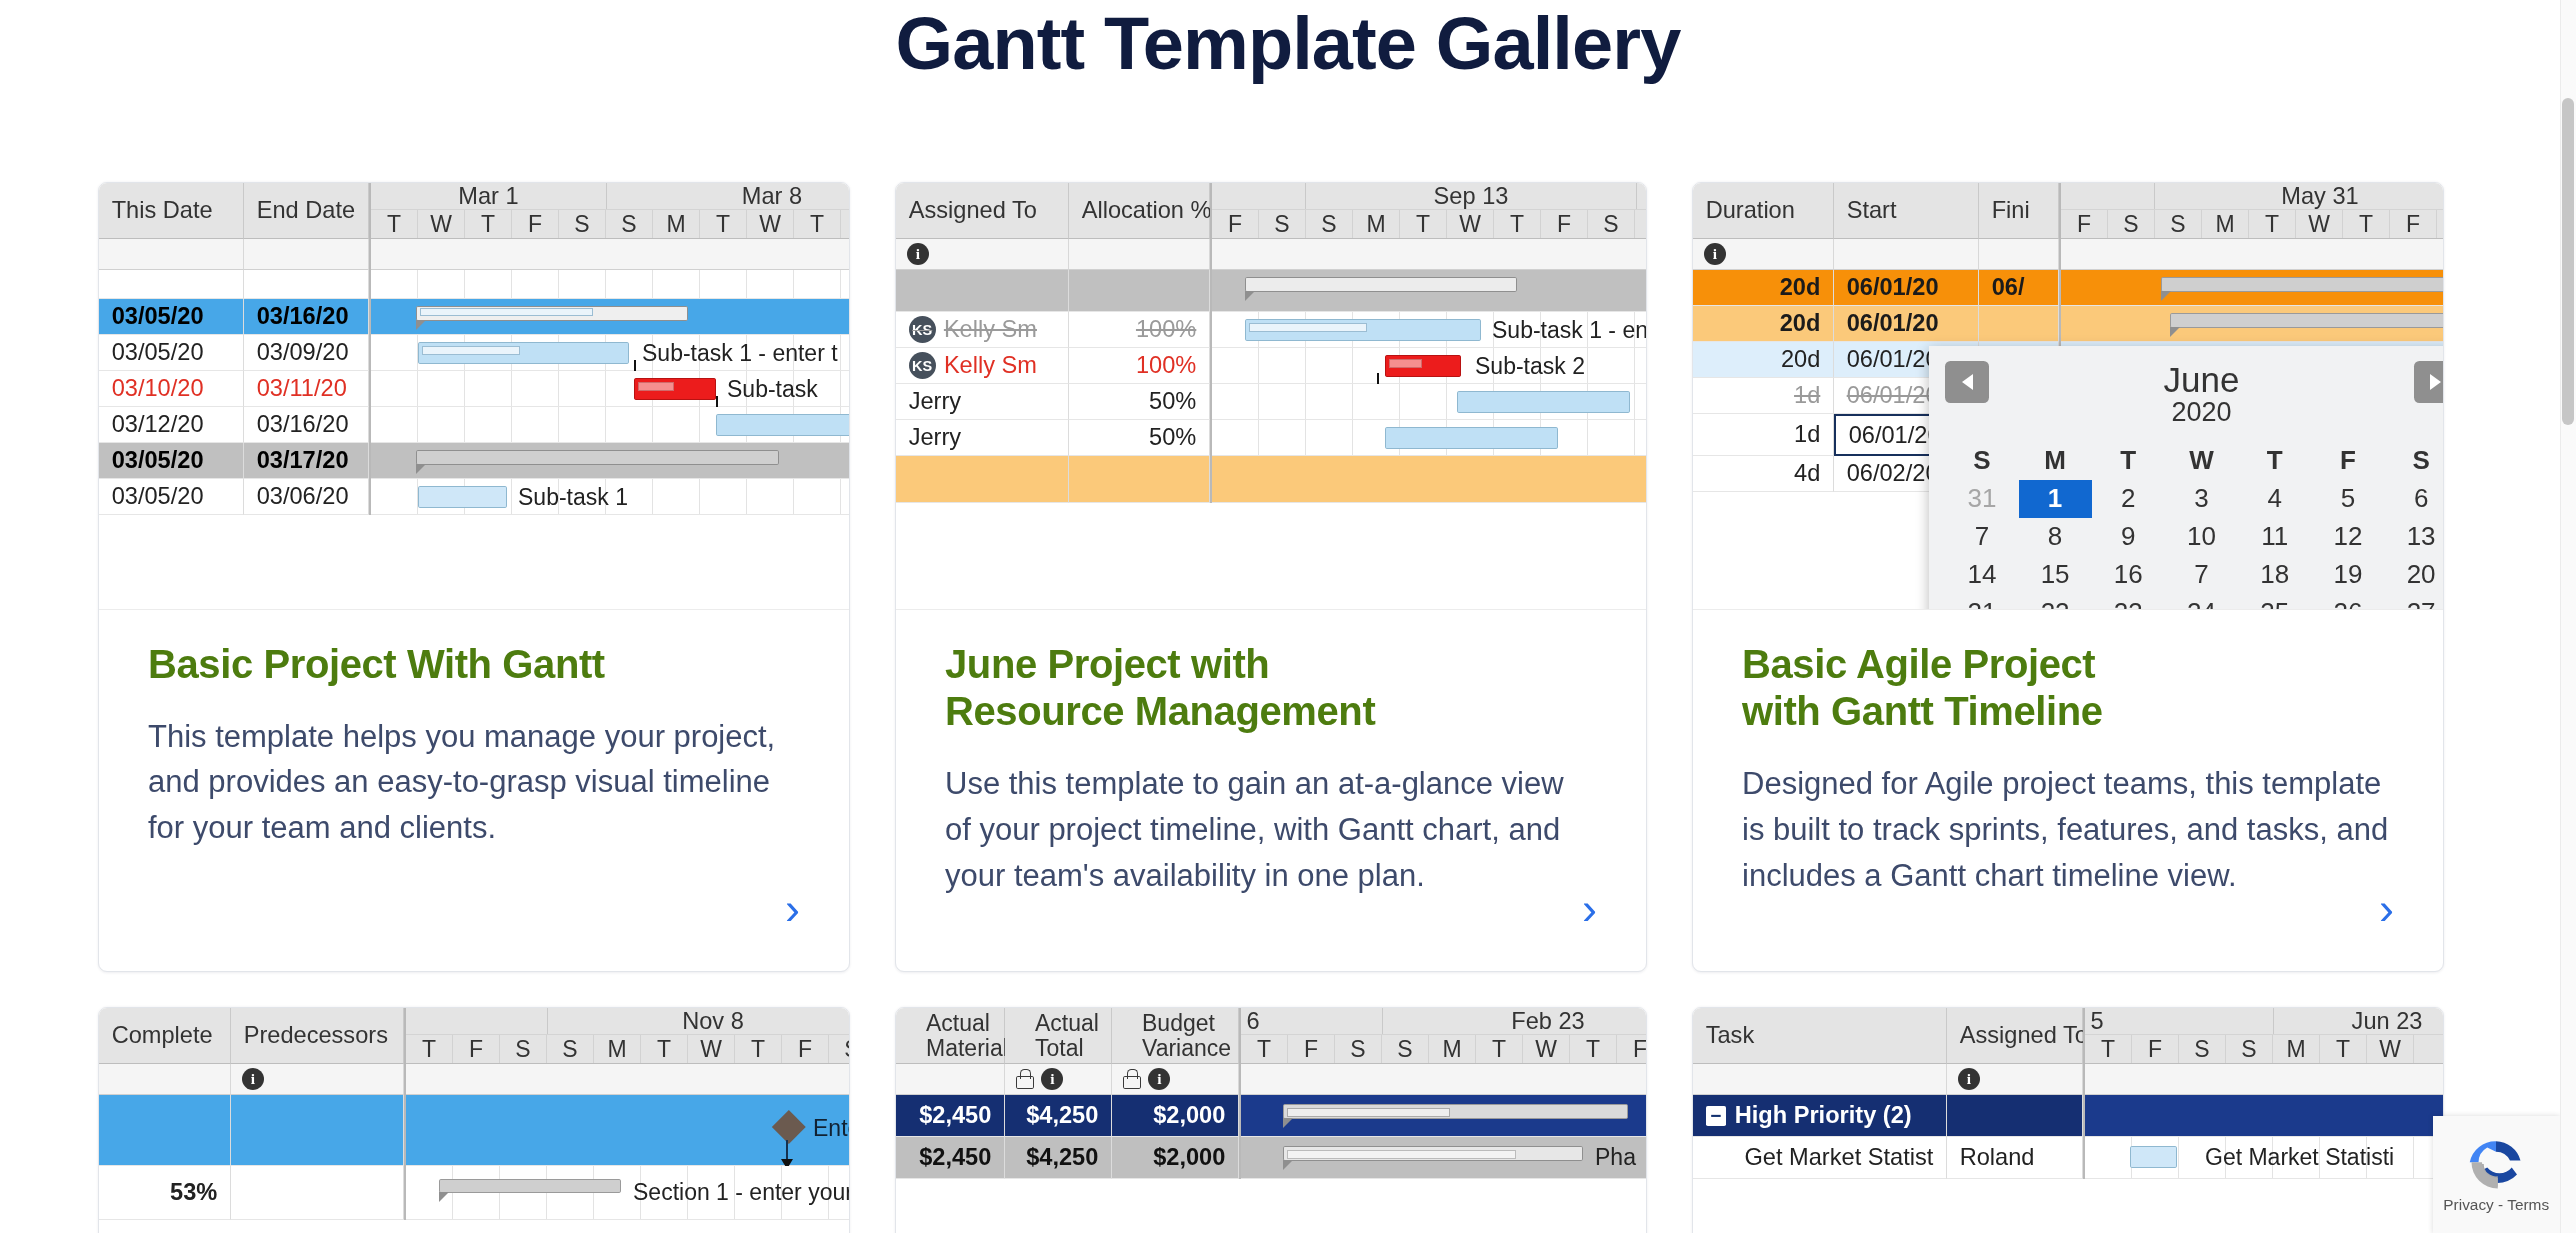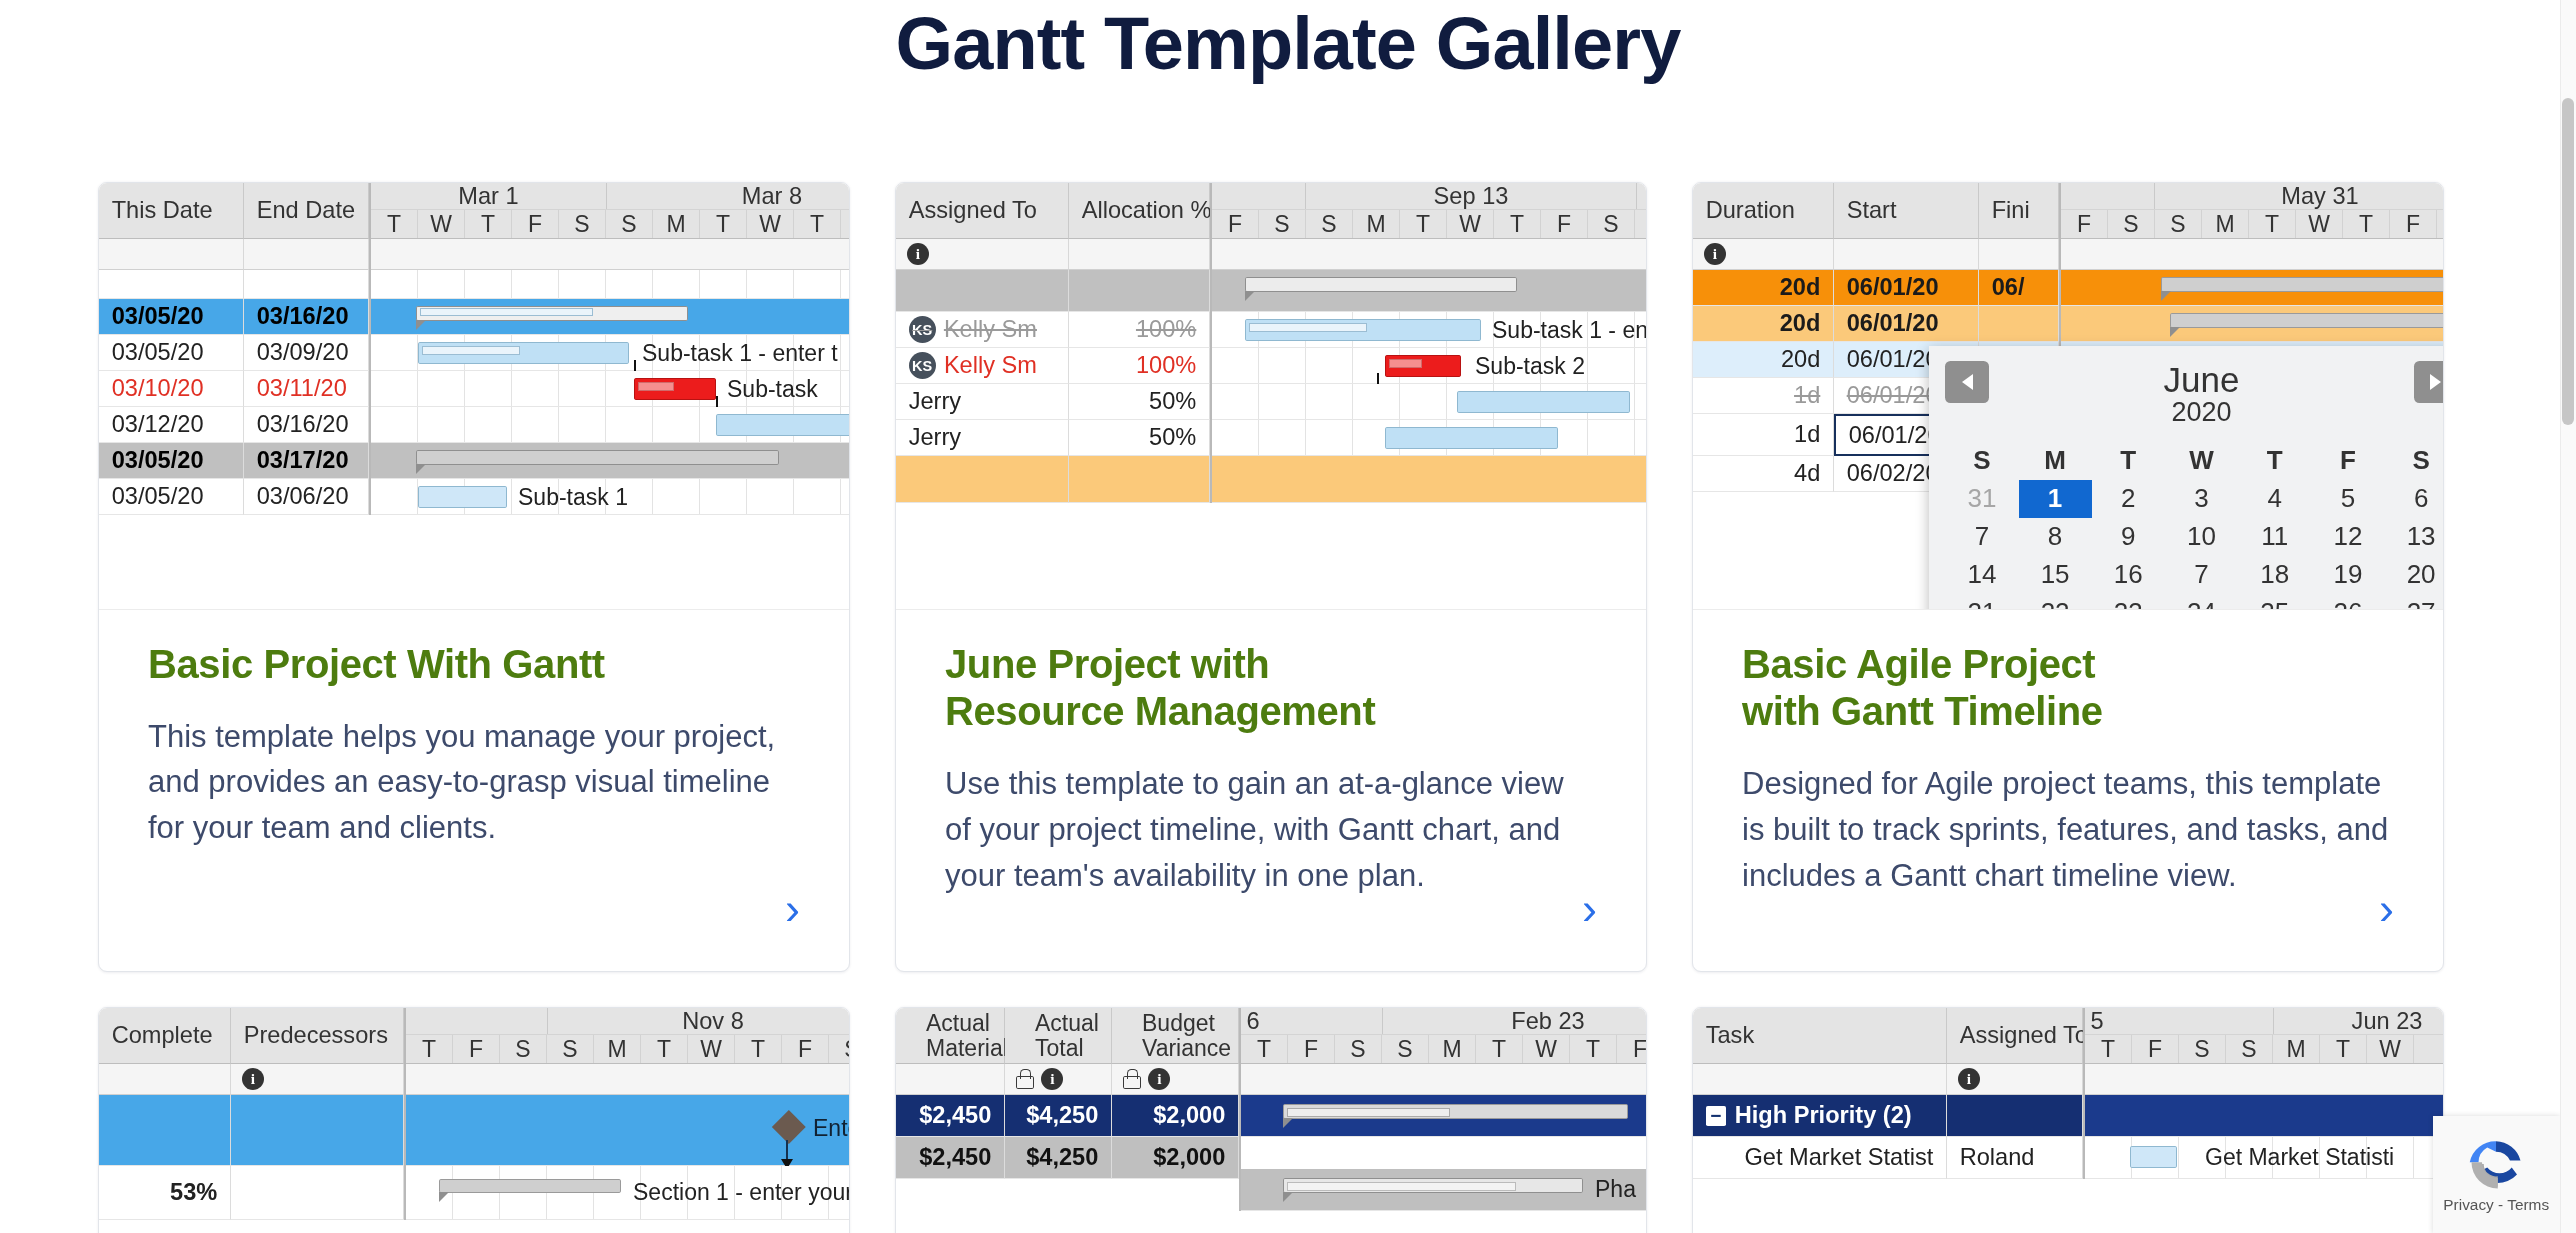--- a/index.html
+++ b/index.html
@@ -164,21 +164,21 @@
     background: repeating-linear-gradient(to right,
       #ffffff 0 46px, #e3e3e3 46px 47px);
   }
   .tl-row.sel { background: #47a7e8; }
   .tl-row.gray { background: #c0c0c0; }
   .tl-row.orange { background: #f79009; }
   .tl-row.orange-lt { background: #fbc97a; }
   .tl-row.blue-lt { background: #ddeefb; }
   .tl-row.amber { background: #fbc97a; }
   .tl-row.navy { background: #1b3a8c; }
-  .tl-row.gray2 { background: #bfbfbf; margin-top: 32px; }
+  .tl-row.gray2 { background: #bfbfbf; }
   .bar {
     position: absolute; top: 7.3px; height: 22px;
     border: 0.9px solid #9aa3ab; border-radius: 1.8px;
   }
   .bar.light { background: #bfe0f5; border-color: #8fb8d0; }
   .bar.summary {
     background: #efefef; border-color: #8f8f8f; height: 14.5px; top: 7.3px;
   }
   .bar.summary:after {
     content: ""; position: absolute; left: -0.9px; bottom: -10px;

